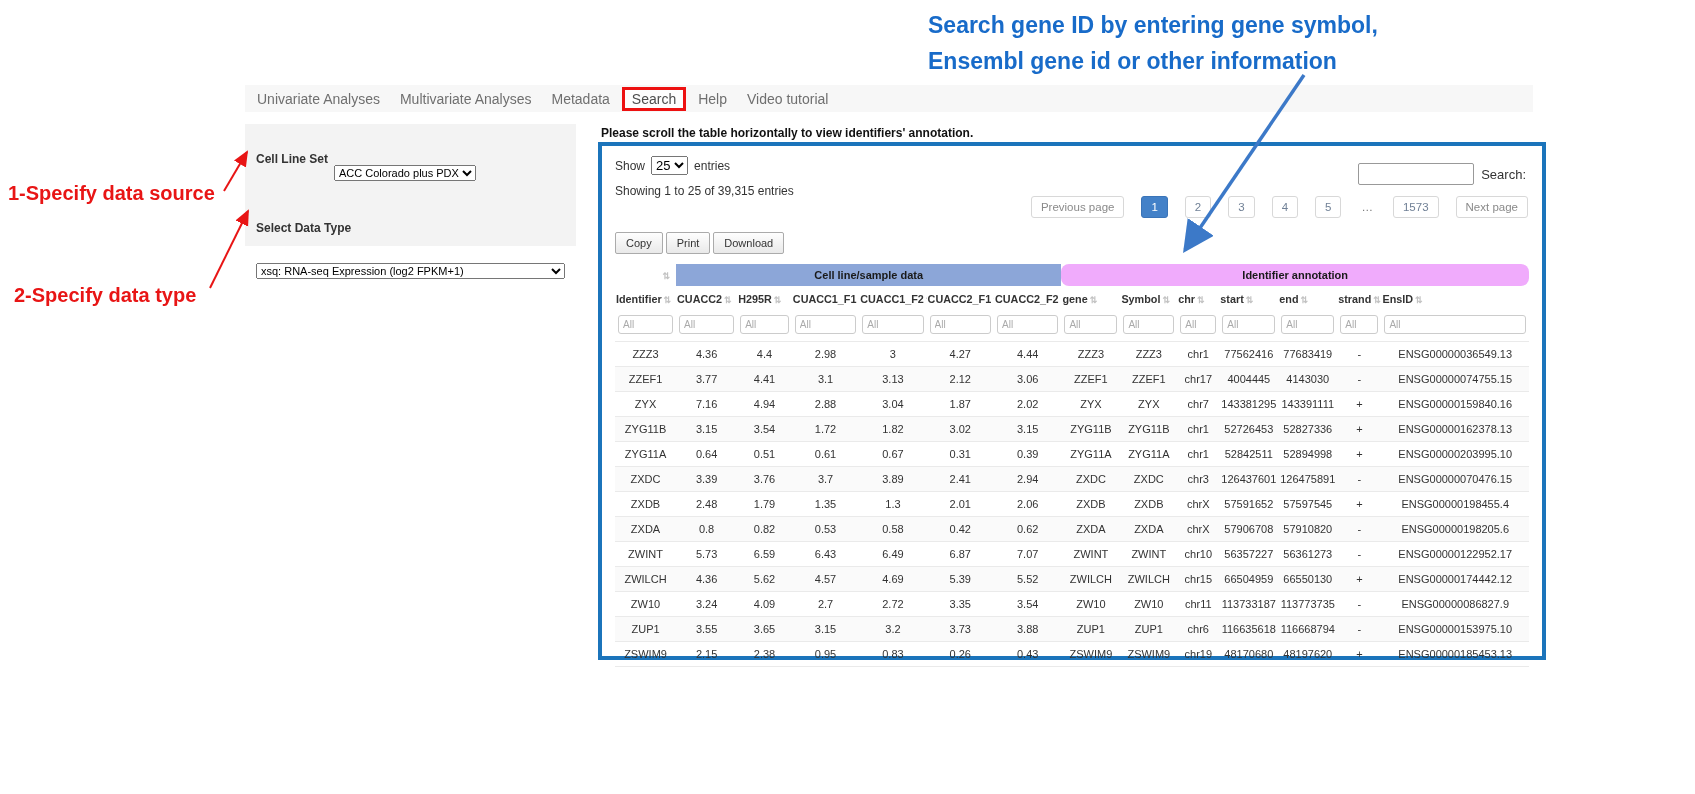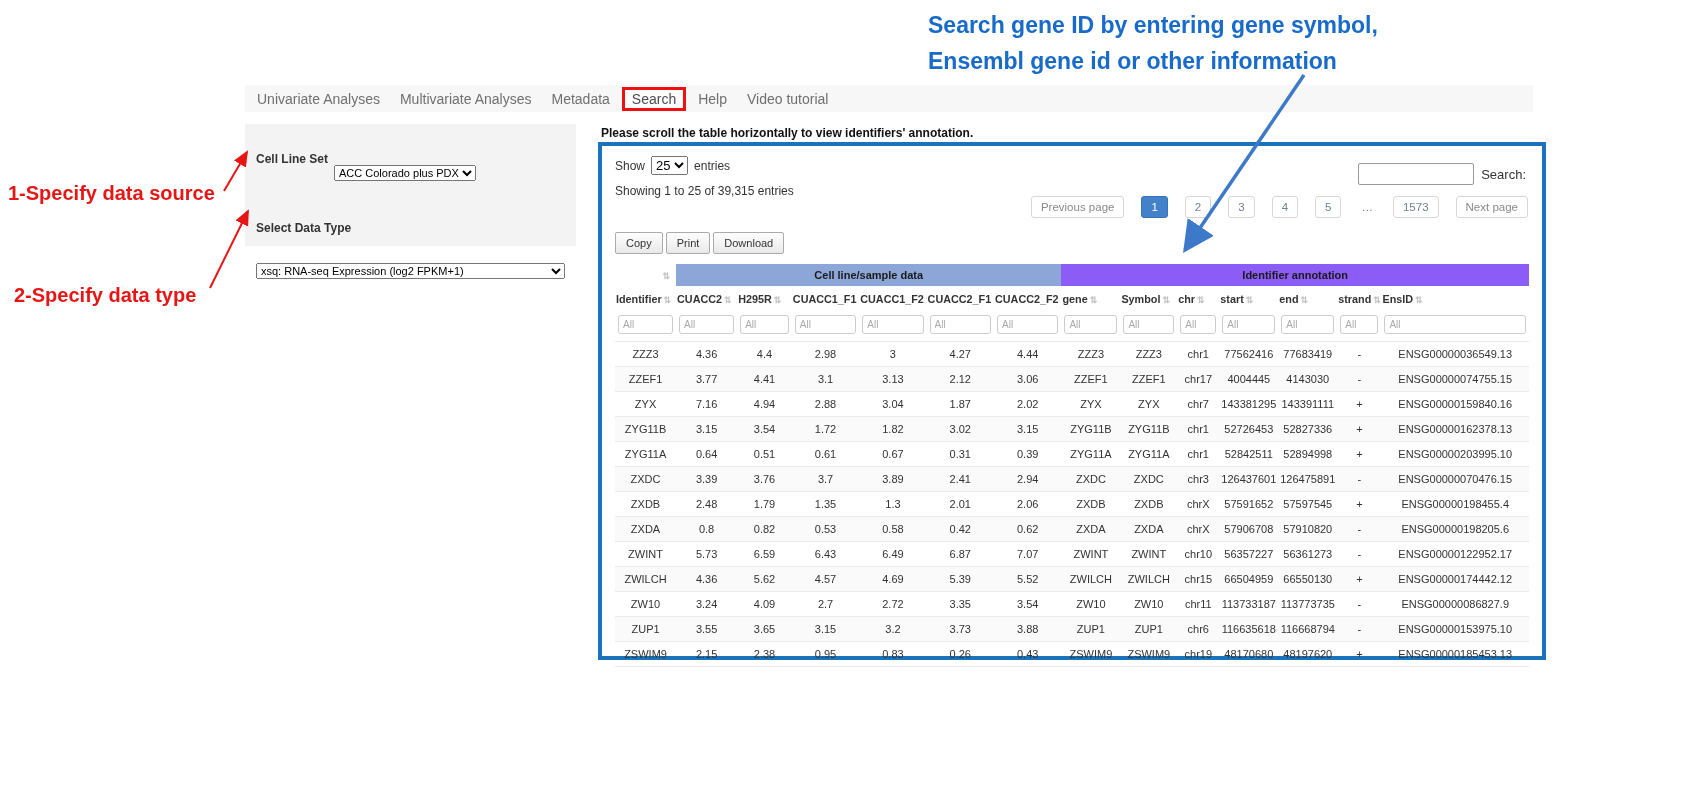--- a/index.html
+++ b/index.html
@@ -46,21 +46,21 @@
   .page-ellipsis { padding:4px 3px; color:#777; }
 
   .export-row { margin-top:34px; display:flex; gap:3px; }
   .dt-btn { font-size:11px; padding:4px 10px; border:1px solid #ababab; border-radius:2px;
     background:linear-gradient(#fefefe,#e9e9e9); color:#333; cursor:pointer; font-family:inherit; }
 
   table.results { margin-top:10px; border-collapse:collapse; width:100%; font-size:11px; color:#333; table-layout:fixed; }
   .group-th { font-size:11px; font-weight:bold; text-align:center; padding:5px 3px; color:#1a1a1a; }
   .group-0 { background:#ffffff; text-align:right; padding-right:6px; }
   .group-1 { background:#8ca6d8; }
-  .group-2 { background:#8b5cf6; }
+  .group-2 { background:#f0abfc;border-radius:8px; }
   .col-th { font-weight:bold; padding:7px 1px; text-align:left; white-space:nowrap; overflow:hidden; font-size:10.8px; }
   .sort-icon { color:#c2c2c2; font-size:9px; margin-left:2px; }
   .filter-th { padding:3px 3px 7px; }
   .filter-th input { width:100%; height:19px; border:1px solid #ccc; border-radius:3px; font-size:10px; padding:1px 4px; color:#666; font-family:inherit; }
   .filter-th input::placeholder { color:#aaa; }
   table.results tbody td { text-align:center; padding:6px 1px; border-top:1px solid #eaeaea; white-space:nowrap; overflow:hidden; }
   table.results tbody tr:nth-child(even) { background:#fafafa; }
   table.results tbody tr:last-child td { border-bottom:1px solid #eaeaea; }
 </style>
 </head>

